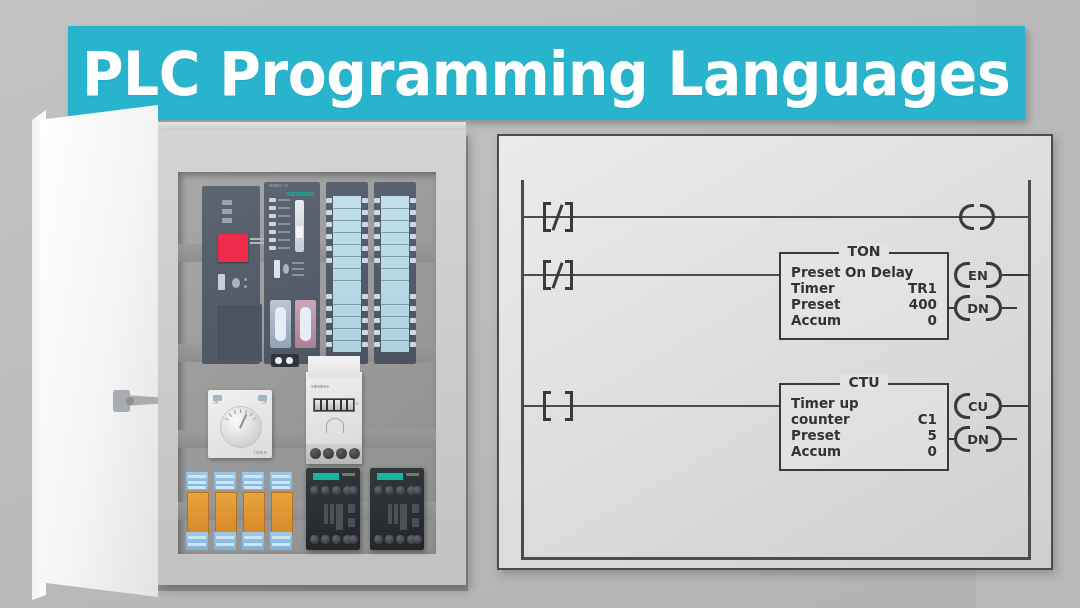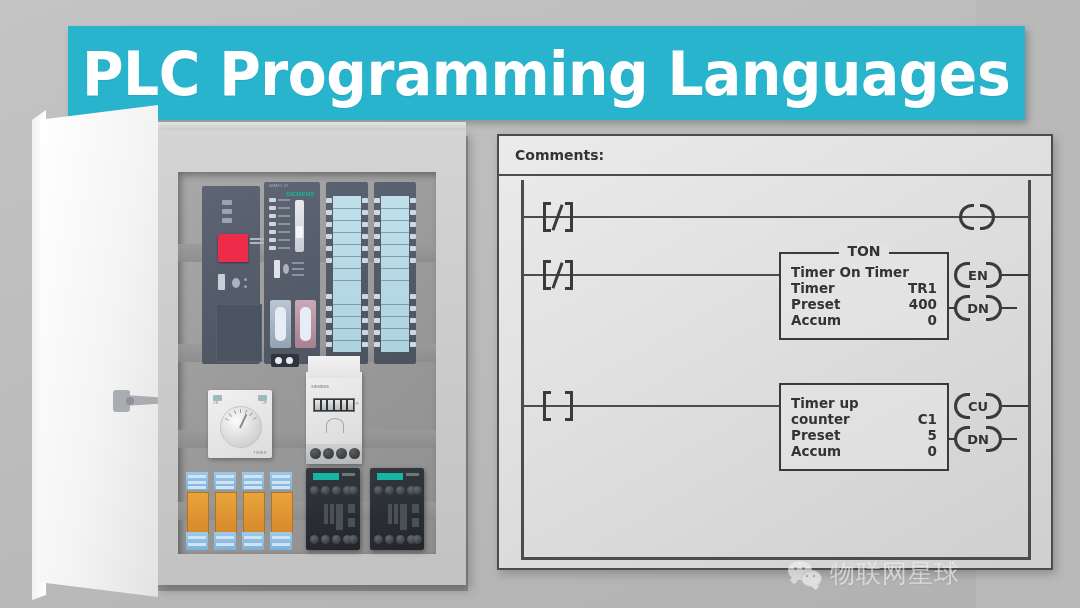--- a/index.html
+++ b/index.html
@@ -531,23 +531,20 @@
         <div class="base"></div>
           <div class="lever"></div>
           <div class="pin"></div>
       </div>
     </div>
 
   </div>
 
   <div class="ladder">
 
-    <div class="comments-bar">
-      <div class="comments-txt">Comments:</div>
-    </div>
 
     <div class="rail-l"></div>
     <div class="rail-r"></div>
     <div class="rail-bot"></div>
 
     <div class="rung r1"></div>
     <div class="contact" style="left:44px;top:66px">
       <div class="lbar"></div>
         <div class="ltop"></div>
         <div class="lbot"></div>
@@ -571,21 +568,21 @@
         <div class="rtop"></div>
         <div class="rbot"></div>
     </div>
 
     <div class="fb" style="left:280px;top:116px;width:170px;height:88px">
       <div class="fb-title">
         <span>TON</span>
       </div>
       <div class="fb-body">
         <div class="fb-line">
-          <span>Timer On Timer</span>
+          <span>Preset On Delay</span>
           <span class="v"></span>
         </div>
         <div class="fb-line">
           <span>Timer</span>
           <span class="v">TR1</span>
         </div>
         <div class="fb-line">
           <span>Preset</span>
           <span class="v">400</span>
         </div>
@@ -615,20 +612,23 @@
     <div class="contact" style="left:44px;top:255px">
       <div class="lbar"></div>
         <div class="ltop"></div>
         <div class="lbot"></div>
       <div class="rbar"></div>
         <div class="rtop"></div>
         <div class="rbot"></div>
     </div>
 
     <div class="fb" style="left:280px;top:247px;width:170px;height:88px">
+      <div class="fb-title">
+        <span>CTU</span>
+      </div>
       <div class="fb-body">
         <div class="fb-line">
           <span>Timer up</span>
           <span class="v"></span>
         </div>
         <div class="fb-line">
           <span>counter</span>
           <span class="v">C1</span>
         </div>
         <div class="fb-line">
@@ -652,27 +652,14 @@
     <div class="coil wide" style="left:455px;top:290px">
       <div class="lp"></div>
         <div class="rp"></div>
       <div class="txt">DN</div>
     </div>
     <div class="wire" style="left:503px;top:302px;width:15px"></div>
     <div class="wire" style="left:450px;top:302px;width:8px"></div>
 
   </div>
 
-  <div class="wm">
-    <div class="wm-logo">
-      <div class="wm-b1">
-        <div class="wm-dot" style="left:6px;top:6px"></div>
-        <div class="wm-dot" style="left:14px;top:6px"></div>
-      </div>
-      <div class="wm-b2">
-        <div class="wm-dot" style="left:4px;top:4px;width:2px;height:2px"></div>
-        <div class="wm-dot" style="left:11px;top:4px;width:2px;height:2px"></div>
-      </div>
-    </div>
-    <div class="wm-txt">物联网星球</div>
-  </div>
 
 </div>
 
 </body></html>

